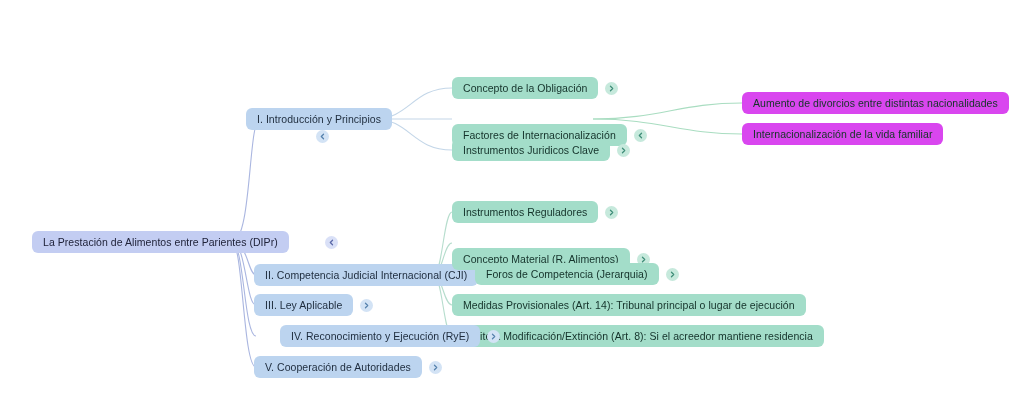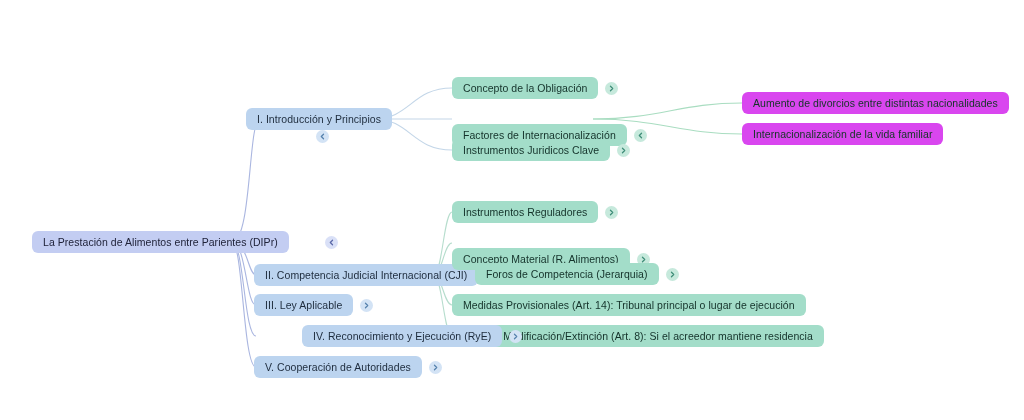--- a/index.html
+++ b/index.html
@@ -225,21 +225,21 @@
 
   <div class="node d1" style="left:254px; top:294px;">
     <span class="pill">III. Ley Aplicable</span>
     <span class="toggle">
       <svg width="7" height="7" viewBox="0 0 8 8" fill="none" stroke-width="1.4" stroke-linecap="round" stroke-linejoin="round">
           <path d="M2.8 1.4 L5.4 4 L2.8 6.6"></path>
         </svg>
     </span>
   </div>
 
-  <div class="node d1" style="left:262px; top:325px;padding-left:40px;">
+  <div class="node d1" style="left:240px; top:325px;padding-left:40px;">
     <span class="pill">IV. Reconocimiento y Ejecución (RyE)</span>
     <span class="toggle">
       <svg width="7" height="7" viewBox="0 0 8 8" fill="none" stroke-width="1.4" stroke-linecap="round" stroke-linejoin="round">
           <path d="M2.8 1.4 L5.4 4 L2.8 6.6"></path>
         </svg>
     </span>
   </div>
 
   <div class="node d1" style="left:254px; top:356px;">
     <span class="pill">V. Cooperación de Autoridades</span>

